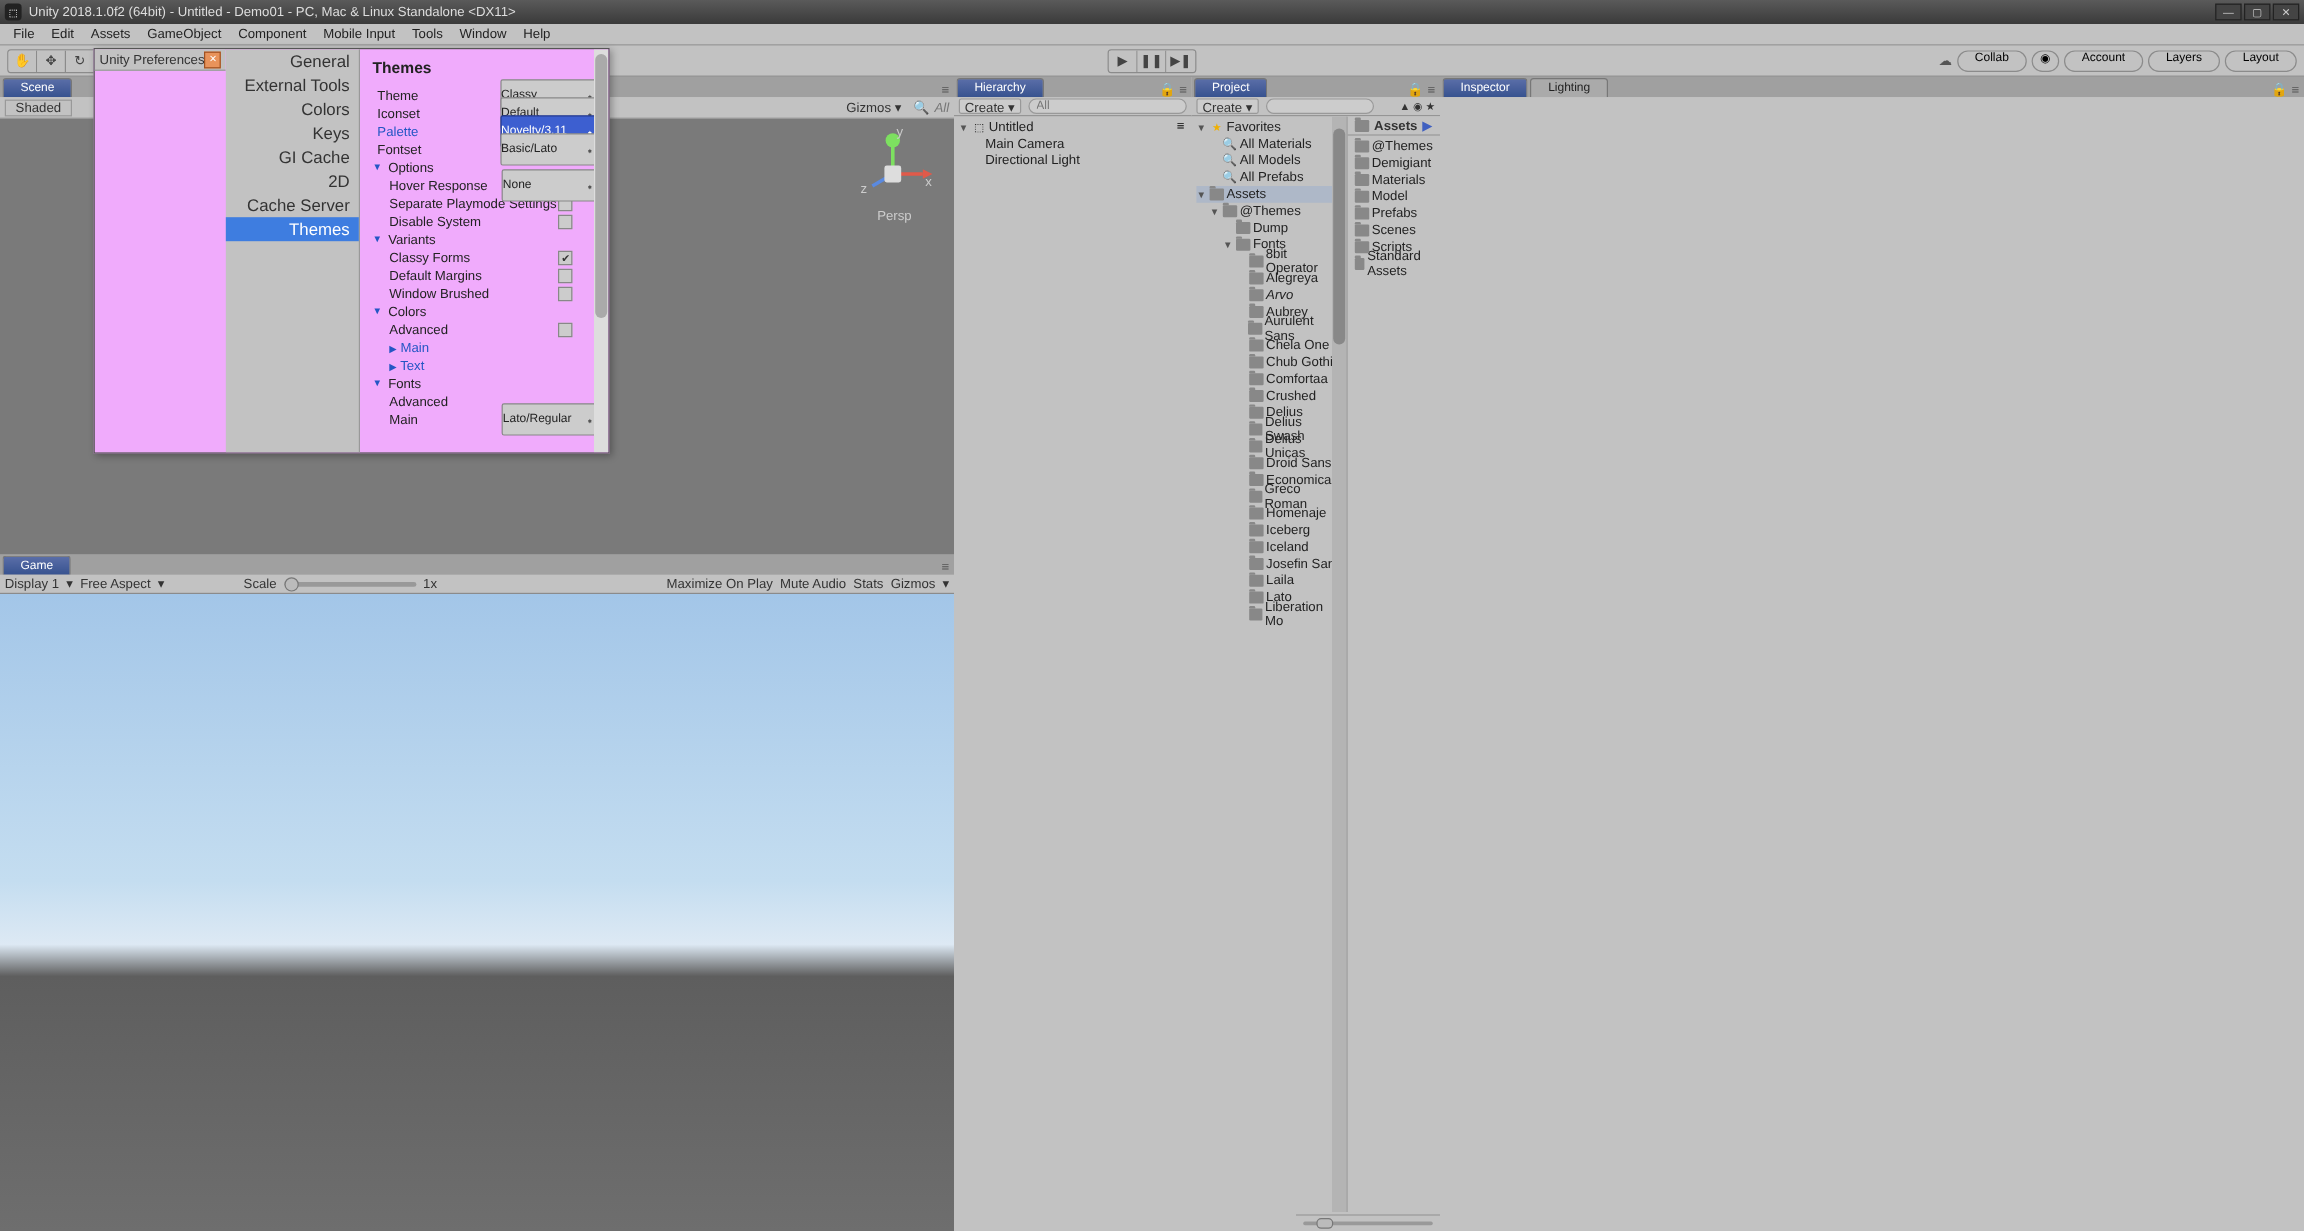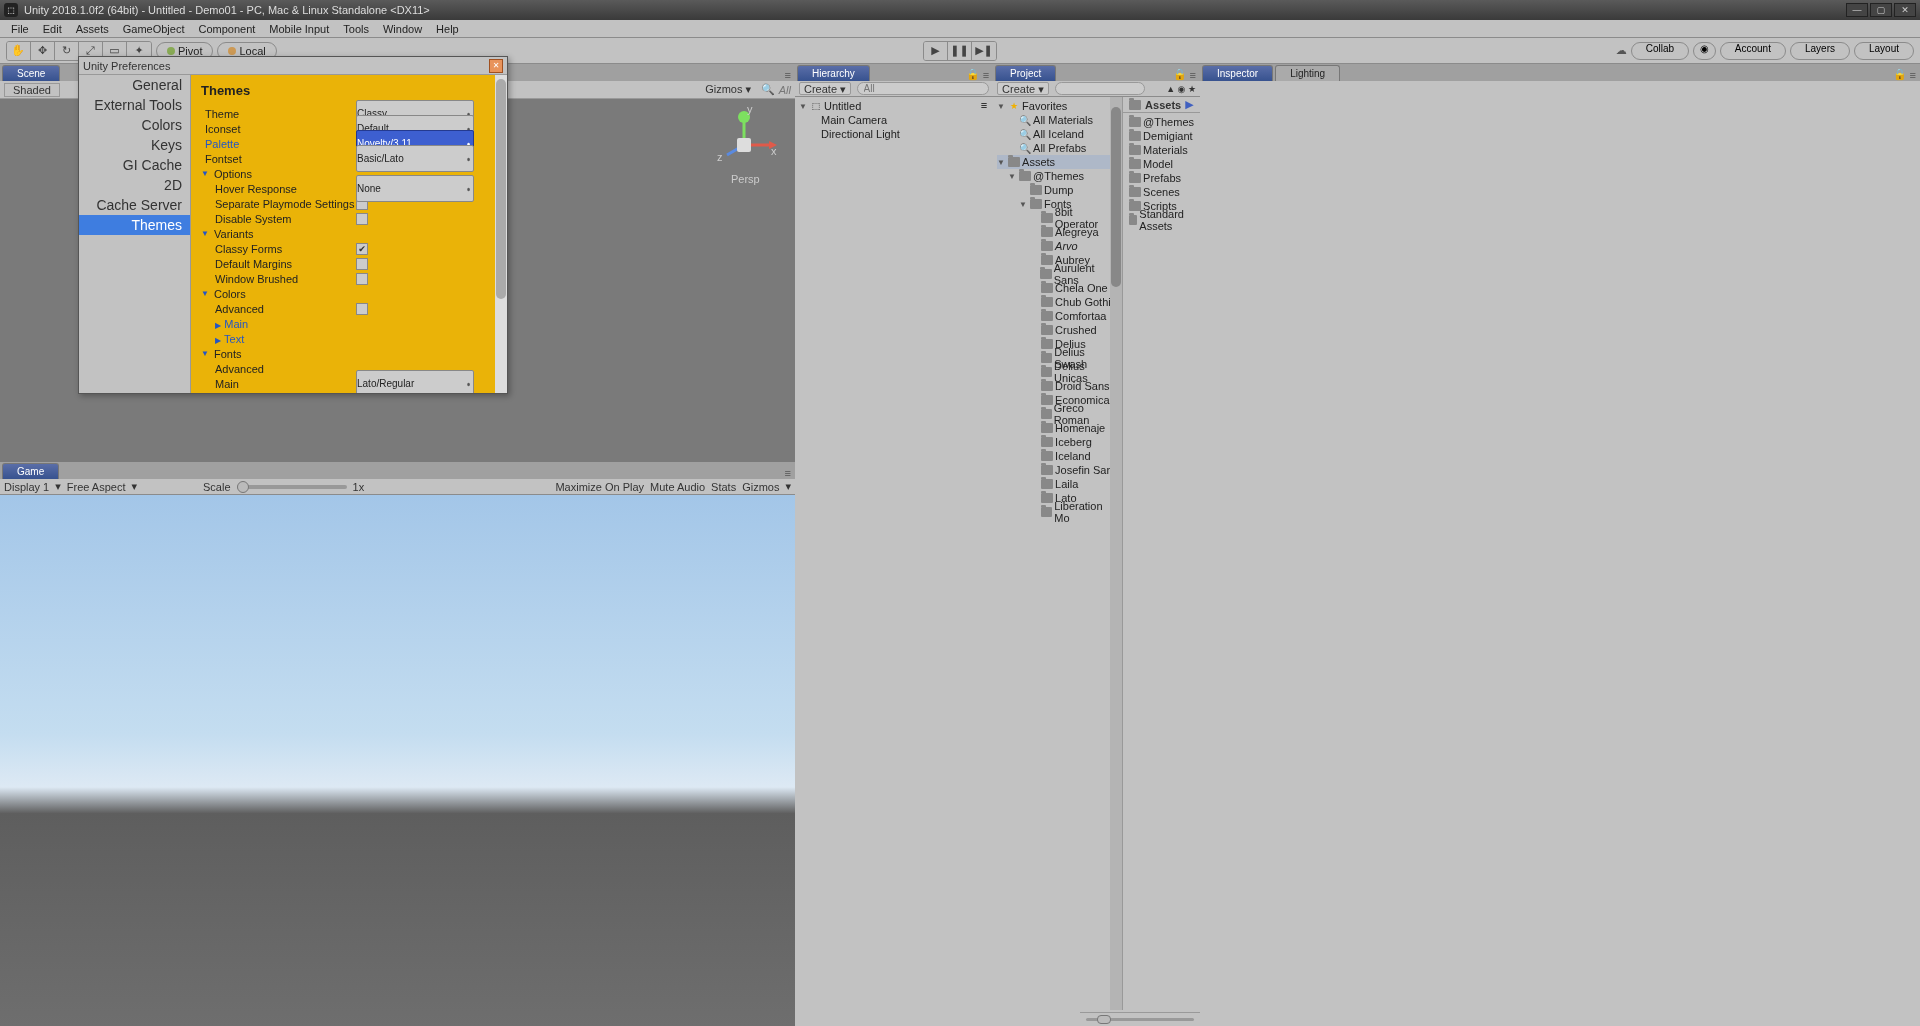--- a/index.html
+++ b/index.html
@@ -70,21 +70,21 @@
 .crumb-bar { height:16px; background:#c2c2c2; border-bottom:1px solid #999; display:flex; align-items:center; padding:0 6px; font-size:10px; color:#333; gap:4px; }
 .asset-list { padding:2px 6px; }
 .slider-bar { position:absolute; bottom:0; right:0; width:120px; height:14px; background:#c2c2c2; border-top:1px solid #999; display:flex; align-items:center; padding:0 6px; }
 .slider-track { flex:1; height:3px; background:#999; border-radius:2px; position:relative; }
 .slider-thumb { position:absolute; left:10%; top:-3px; width:14px; height:9px; background:#bbb; border:1px solid #777; border-radius:4px; }
 
 
 .inspector-body { flex:1; background:#c2c2c2; }
 
 
-.prefs { position:absolute; left:78px; top:56px; width:430px; height:338px; background:#eab308; border:1px solid #555; box-shadow:2px 2px 6px rgba(0,0,0,.3); display:flex; flex-direction:column; z-index:100; }
+.prefs { position:absolute; left:78px; top:40px; width:430px; height:338px; background:#f0abfc; border:1px solid #555; box-shadow:2px 2px 6px rgba(0,0,0,.3); display:flex; flex-direction:row; z-index:100; }
 .prefs-title { height:18px; background:#c2c2c2; display:flex; align-items:center; padding:0 4px; font-size:10px; color:#333; border-bottom:1px solid #999; }
 .prefs-close { margin-left:auto; width:14px; height:14px; background:#e8935b; border:1px solid #a05020; display:flex; align-items:center; justify-content:center; color:#fff; font-size:8px; }
 .prefs-body { flex:1; display:flex; overflow:hidden; }
 .prefs-sidebar { width:112px; background:#c2c2c2; border-right:1px solid #999; }
 .prefs-cat { height:20px; display:flex; align-items:center; justify-content:flex-end; padding:0 8px; font-size:14px; color:#333; }
 .prefs-cat.sel { background:#3e7de0; color:#fff; }
 .prefs-content { flex:1; padding:8px 10px; overflow-y:auto; position:relative; }
 .prefs-content h3 { font-size:13px; font-weight:bold; margin-bottom:8px; color:#222; }
 .prefs-row { display:flex; align-items:center; height:15px; font-size:10px; color:#222; }
 .prefs-row.blue { color:#2456c4; }
@@ -274,21 +274,21 @@
                   <span>Favorites</span>
                 </div>
                 <div class="tree-row" style="padding-left: 11px;">
                   <span class="arrow"></span>
                   <span class="tree-icon mag-icon">🔍</span>
                   <span>All Materials</span>
                 </div>
                 <div class="tree-row" style="padding-left: 11px;">
                   <span class="arrow"></span>
                   <span class="tree-icon mag-icon">🔍</span>
-                  <span>All Iceland</span>
+                  <span>All Models</span>
                 </div>
                 <div class="tree-row" style="padding-left: 11px;">
                   <span class="arrow"></span>
                   <span class="tree-icon mag-icon">🔍</span>
                   <span>All Prefabs</span>
                 </div>
                 <div class="tree-row" style="padding-left: 0px; background: rgb(174, 184, 200);">
                   <span class="arrow">▼</span>
                   <span class="folder-icon"></span> 
                   <span>Assets</span>

